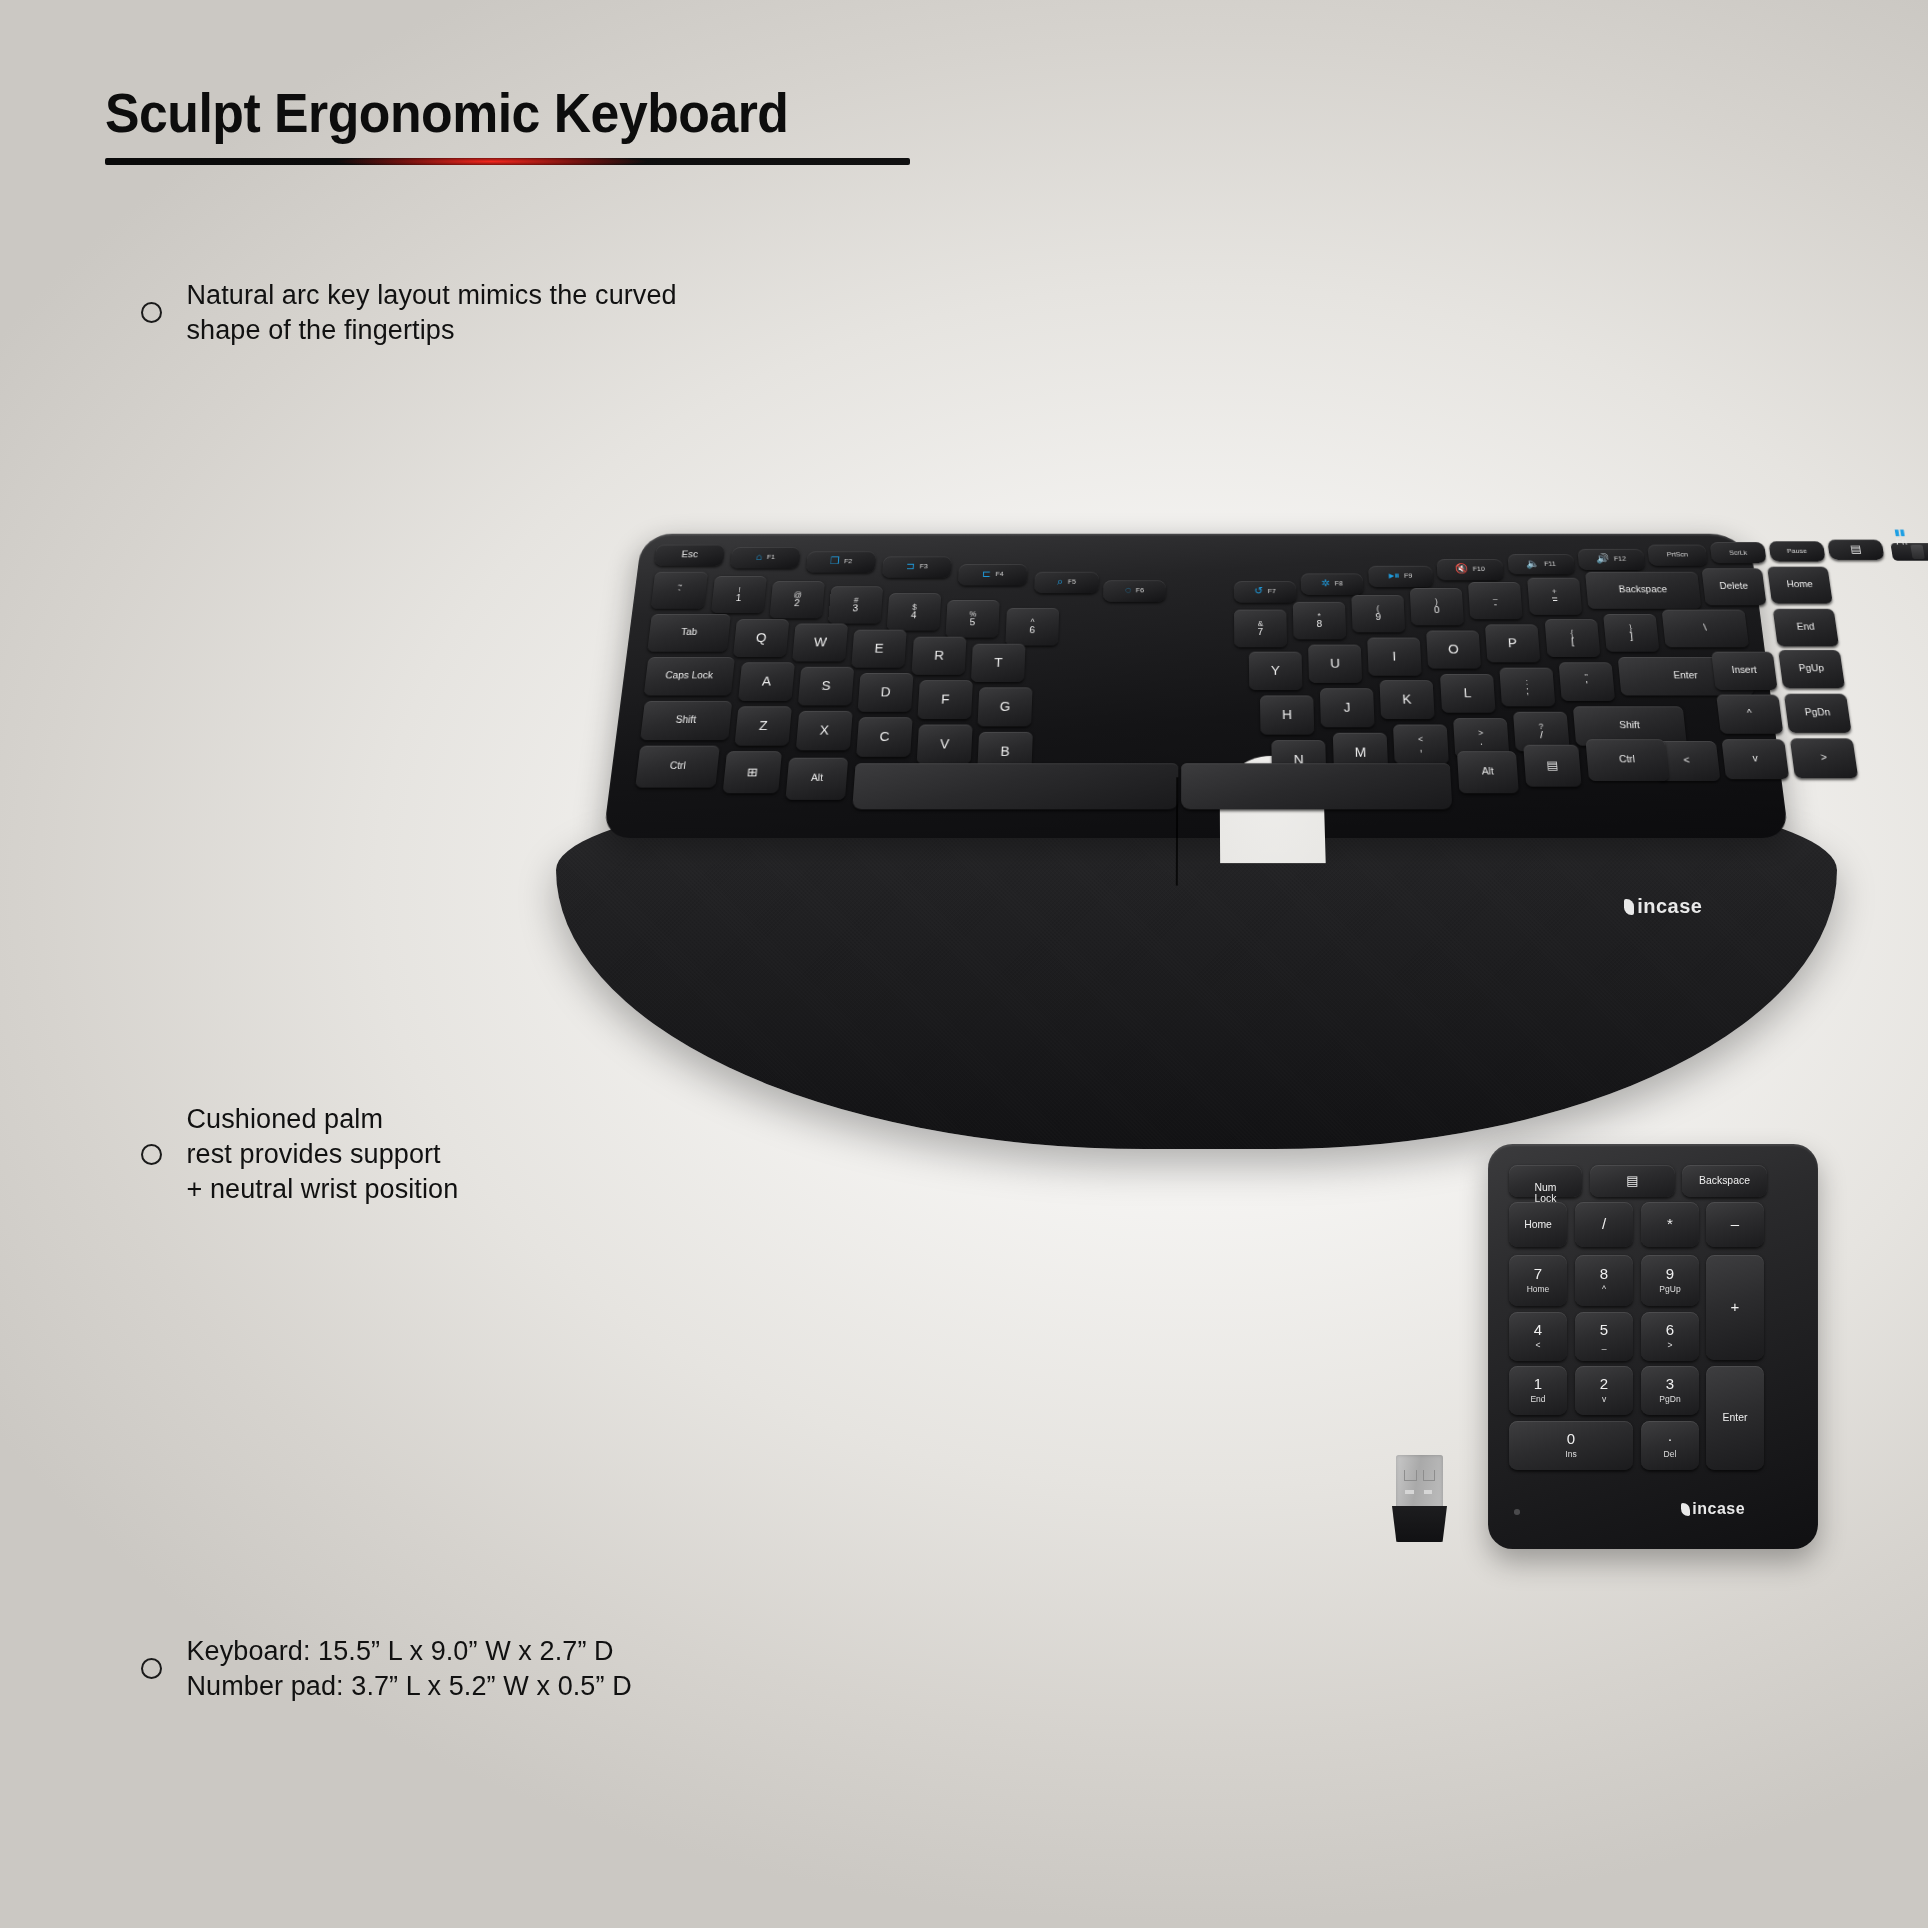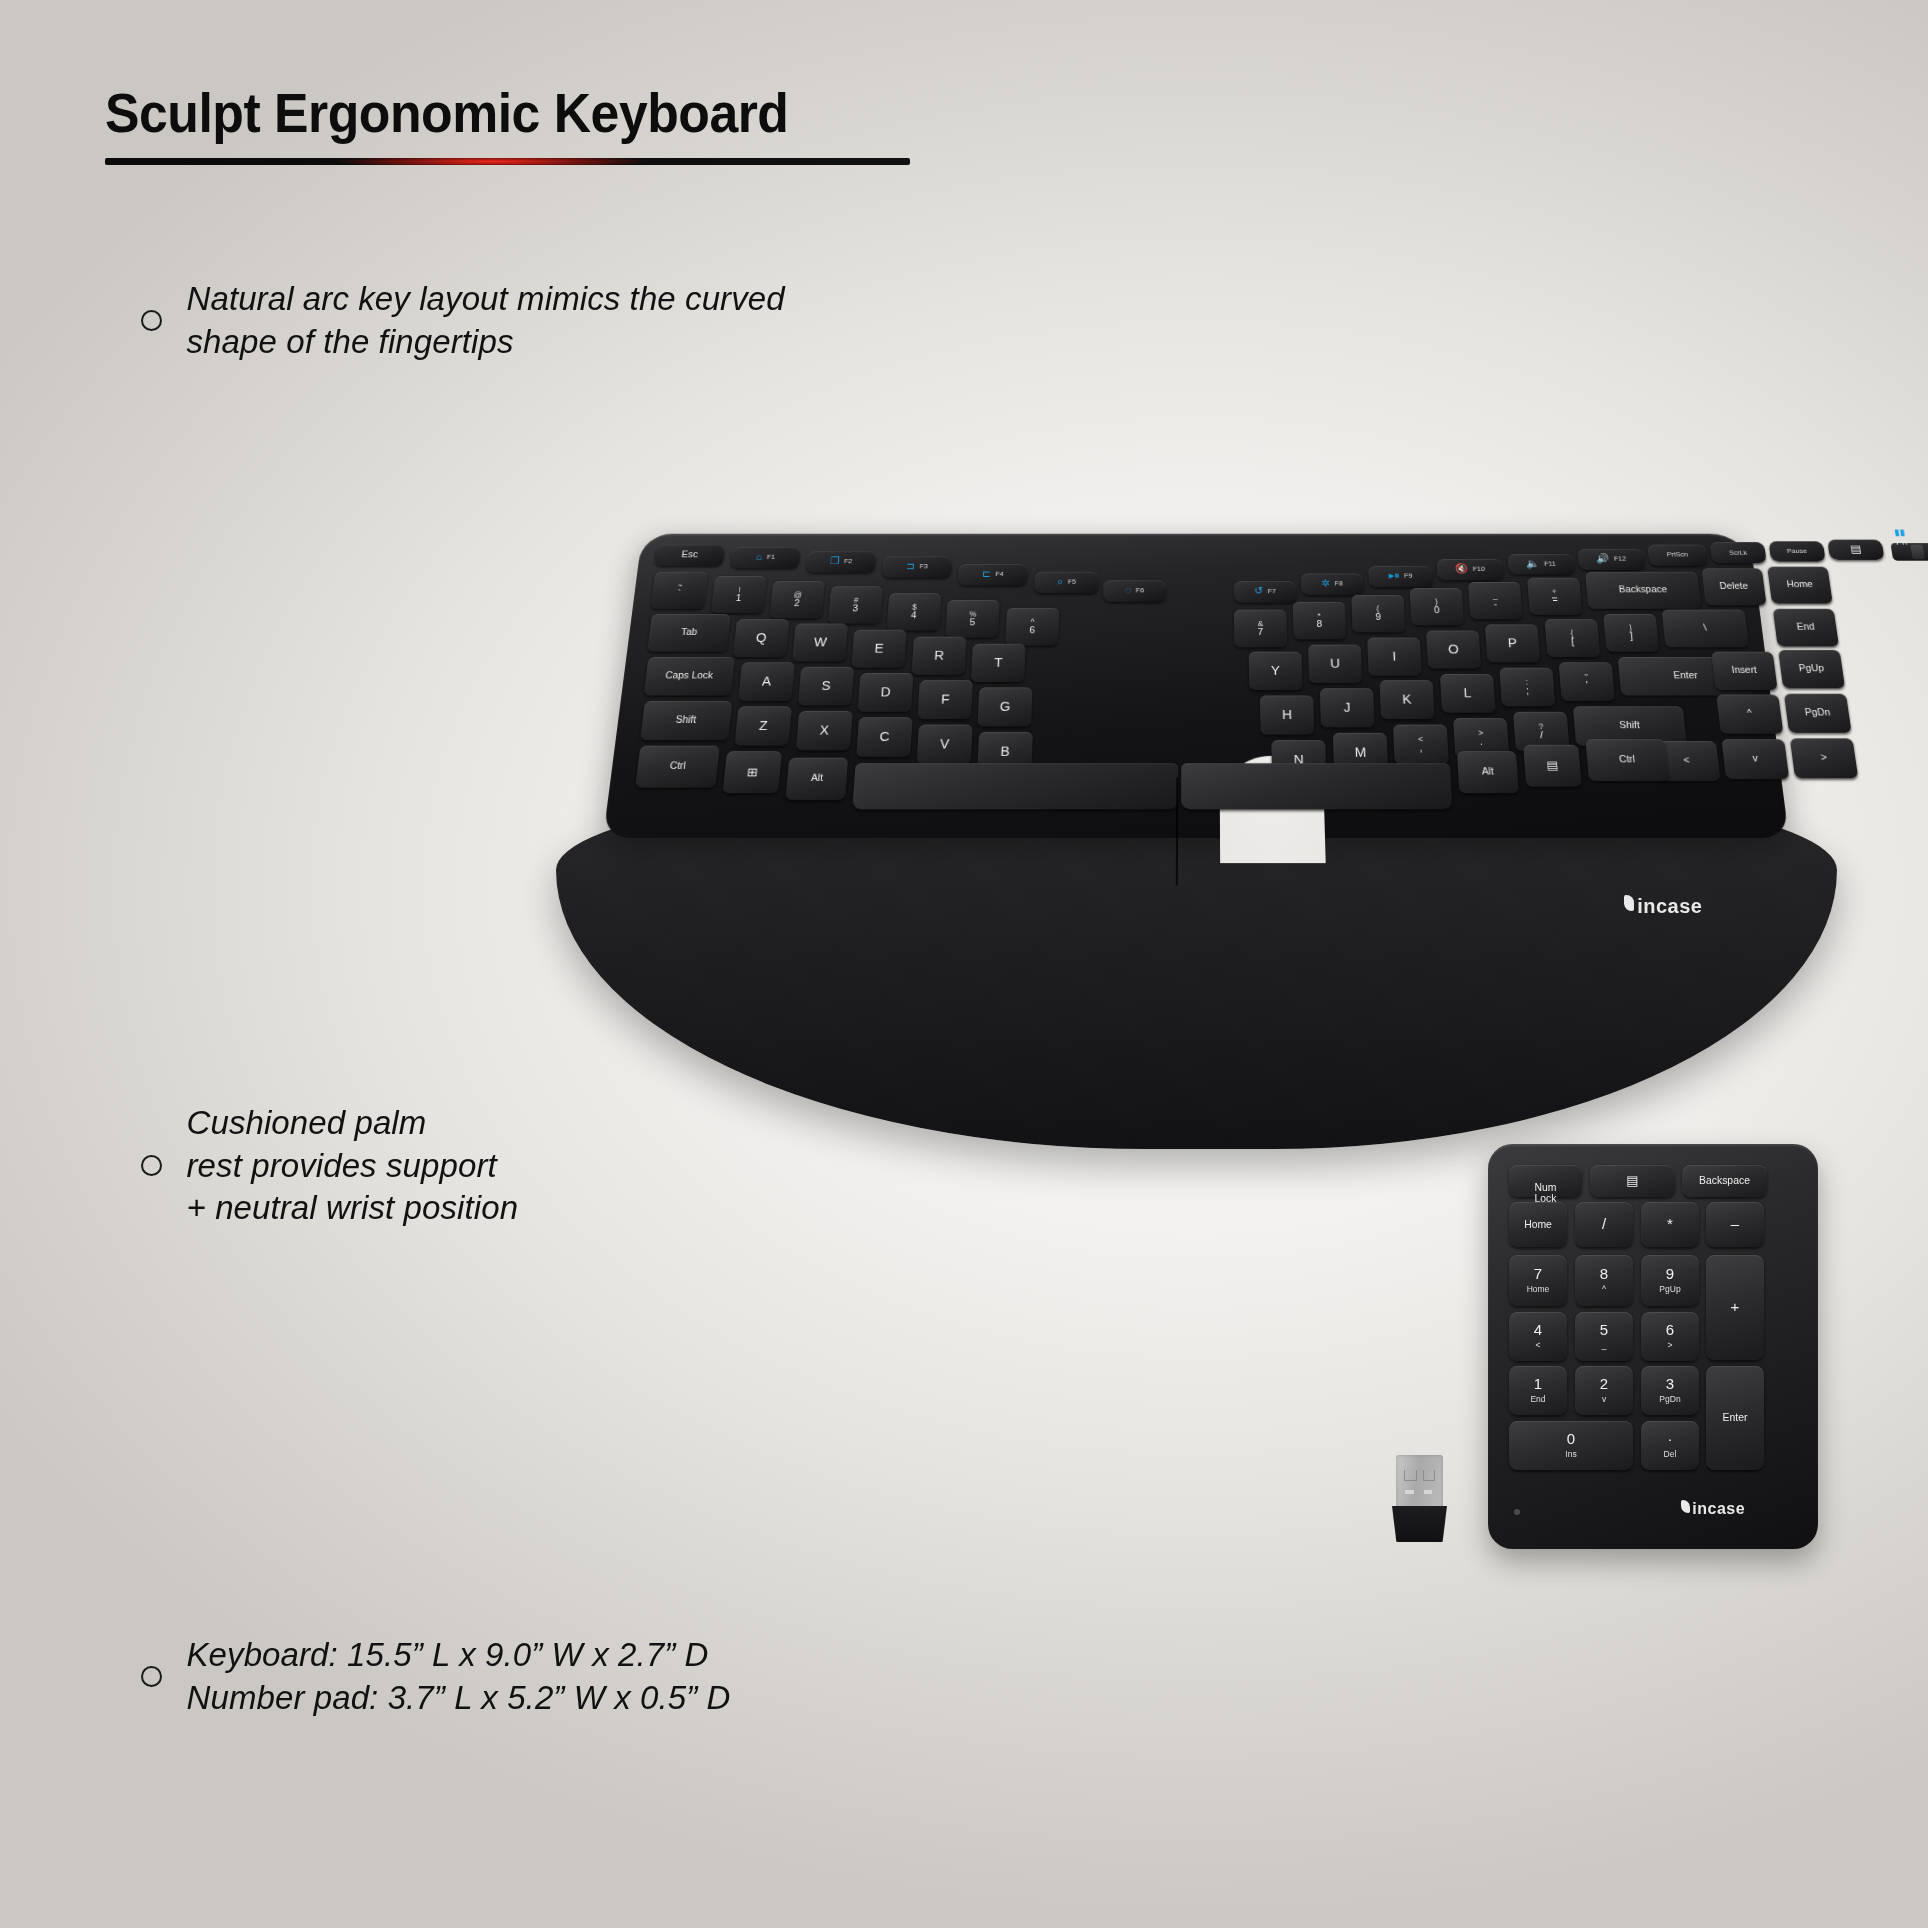--- a/index.html
+++ b/index.html
@@ -30,23 +30,22 @@
     border-radius:1.9px;
   }
 
   
   .bullet-row{position:absolute;display:flex;align-items:center;}
   .bullet-mark{
     width:21px;height:21px;border:2.8px solid #1a1a1a;border-radius:50%;
     box-sizing:border-box;flex:0 0 auto;margin-right:24.5px;
   }
   .bullet-text{
-    font-size:33px;line-height:1.29;color:#111;white-space:pre-line;
+    font-size:27px;line-height:1.29;color:#111;white-space:pre-line;
     letter-spacing:0.1px;
-    font-style:italic;
   }
 
   
   #kb-wrap{position:absolute;left:565px;top:490px;width:1281px;height:678px;}
   #kb-body{
     position:absolute;left:38px;top:9.4px;width:1186px;height:339px;
     background:linear-gradient(175deg,#3a3a3c 0%,#242426 22%,#141416 60%,#0c0c0e 100%);
     border-radius:32px 43px 26px 26px;
     box-shadow:0 9.4px 32px rgba(0,0,0,.32), inset 0 1.9px 1.9px rgba(255,255,255,.13);
     transform:perspective(1318px) rotateX(16deg);
@@ -68,21 +67,21 @@
     background-image:
       repeating-linear-gradient(45deg, rgba(255,255,255,.05) 0 0.9px, transparent 0.9px 2.8px),
       repeating-linear-gradient(-45deg, rgba(0,0,0,.16) 0 0.9px, transparent 0.9px 2.8px);
   }
   #spacebar-split{
     position:absolute;left:573px;top:275px;width:1.9px;height:113px;
     background:rgba(0,0,0,.75);
   }
   .kb-logo{
     position:absolute;font-size:20px;color:#e9e9e9;font-weight:bold;
-    letter-spacing:0.5px;display:flex;align-items:flex-start;gap:2.8px;
+    letter-spacing:0.5px;display:flex;align-items:center;gap:2.8px;
   }
   .leaf{
     display:inline-block;width:10.4px;height:16px;background:#e9e9e9;
     border-radius:1.9px 7.5px 1.9px 7.5px;
   }
   #kb-logo{left:1059px;top:405px;}
 
   
   .key{
     position:absolute;background:linear-gradient(165deg,#3c3c3e 0%,#2a2a2c 45%,#19191b 100%);

